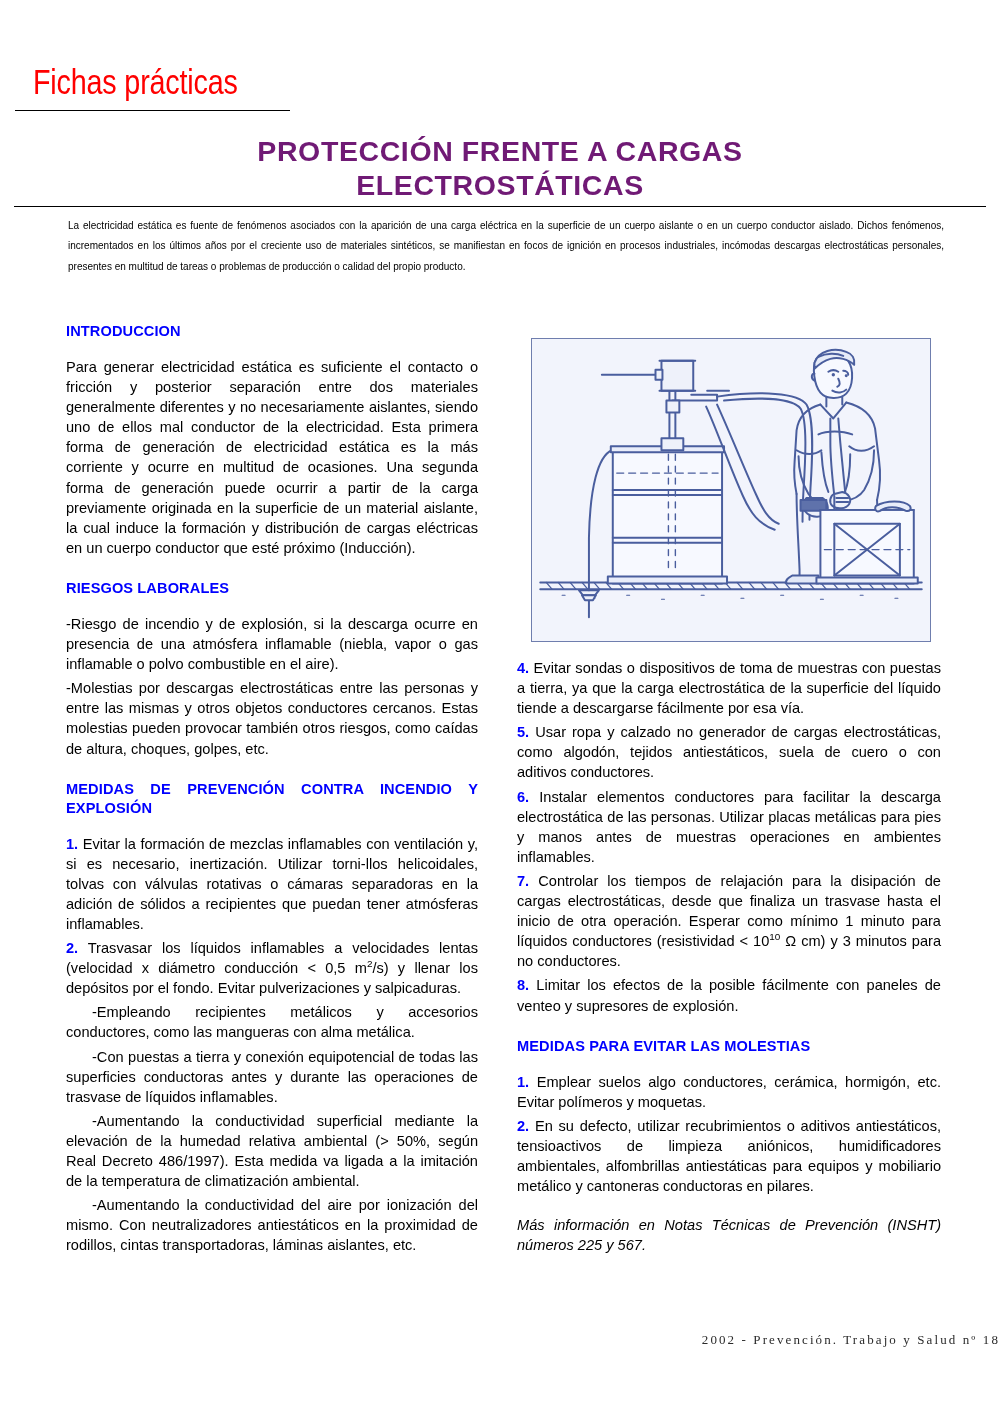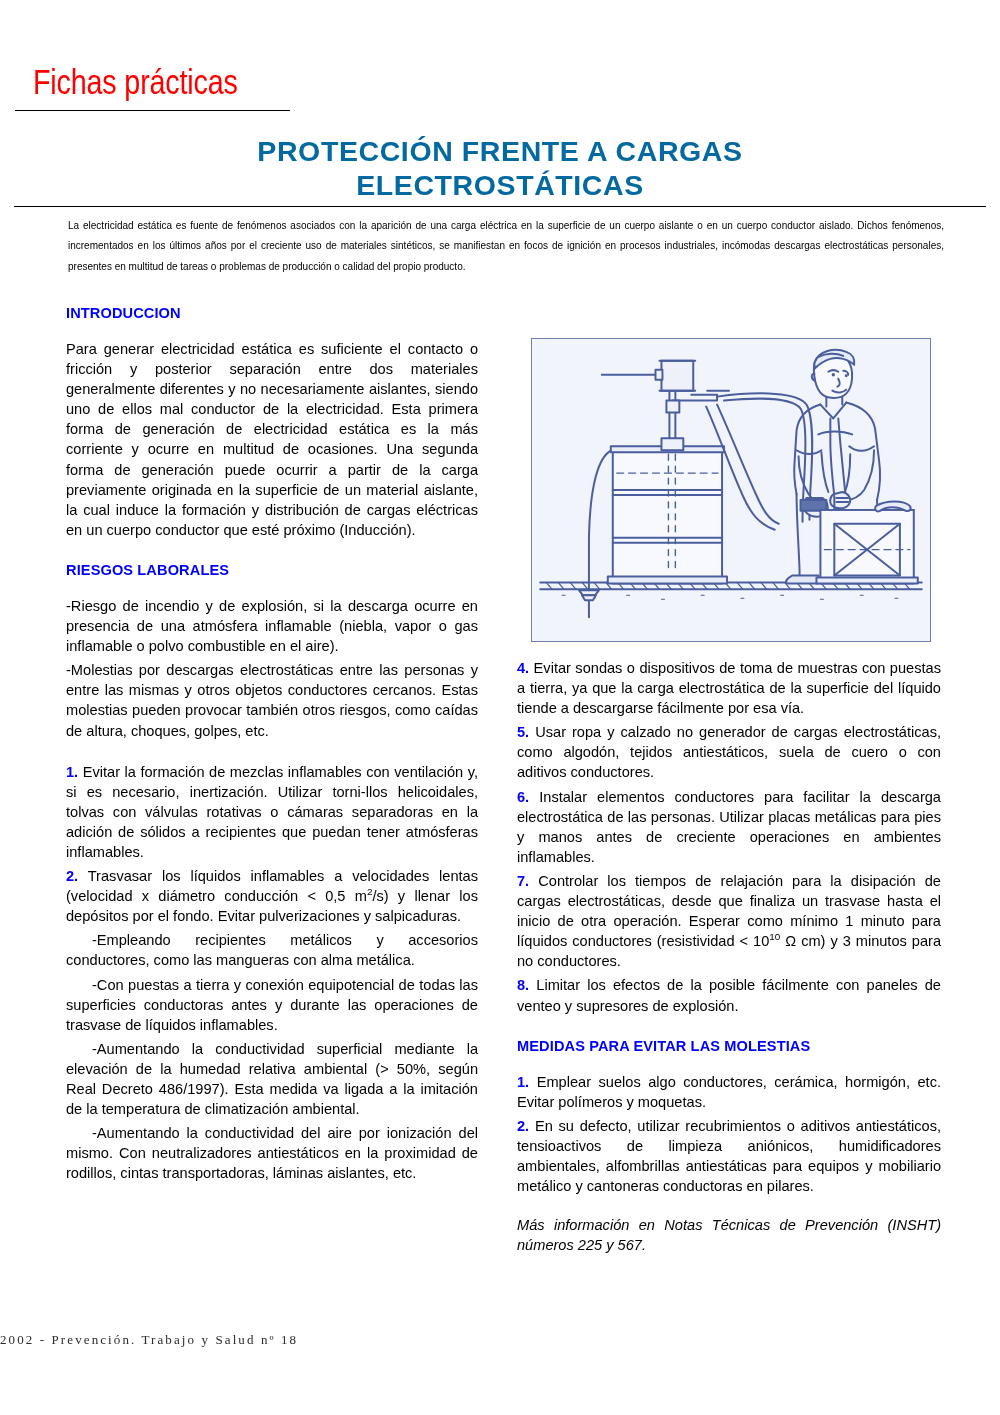--- a/index.html
+++ b/index.html
@@ -58,21 +58,21 @@
   .doc-title {
     position: absolute;
     left: 130px;
     top: 134px;
     width: 740px;
     text-align: center;
     font-size: 28.5px;
     line-height: 34px;
     font-weight: bold;
     letter-spacing: 0.6px;
-    color: #0369a1;
+    color: #701a75;
   }
   .title-rule {
     position: absolute;
     left: 14px;
     top: 206px;
     width: 972px;
     height: 0;
     border-top: 1.3px solid #000000;
   }
 
@@ -84,21 +84,21 @@
     width: 876px;
     font-size: 10px;
     line-height: 20.4px;
     text-align: justify;
     font-family: "Liberation Sans", sans-serif;
   }
 
   
   .col {
     position: absolute;
-    top: 304px;
+    top: 322px;
     width: 412px;
     font-size: 14.6px;
     line-height: 20.1px;
     text-align: justify;
   }
   .col-left  { left: 66px; }
   .col-right { left: 517px; top: 330px; width: 424px; }
 
   h2.section {
     margin: 0 0 16px 0;
@@ -148,21 +148,21 @@
     overflow: hidden;
   }
   .figure svg { display: block; width: 100%; height: 100%; }
 
   
   .footer {
     position: absolute;
     left: 0;
     top: 1332px;
     width: 1000px;
-    text-align: left;
+    text-align: right;
     font-family: "Liberation Serif", serif;
     font-size: 13px;
     letter-spacing: 2.1px;
     color: #2a2a2a;
   }
 </style>
 </head>
 <body>
 
 <div class="page">
@@ -188,20 +188,21 @@
 
     <div class="gap-lg"></div>
 
     <h2 class="section">RIESGOS LABORALES</h2>
 
     <p class="body">-Riesgo de incendio y de explosión, si la descarga ocurre en presencia de una atmósfera inflamable (niebla, vapor o gas inflamable o polvo combustible en el aire).</p>
     <p class="body">-Molestias por descargas electrostáticas entre las personas y entre las mismas y otros objetos conductores cercanos. Estas molestias pueden provocar también otros riesgos, como caídas de altura, choques, golpes, etc.</p>
 
     <div class="gap-lg"></div>
 
+    <h2 class="section">MEDIDAS DE PREVENCIÓN CONTRA INCENDIO Y EXPLOSIÓN</h2>
 
     <p class="body">
       <span class="num">1.</span>
       <span>Evitar la formación de mezclas inflamables con ventilación y, si es necesario, inertización. Utilizar torni-llos helicoidales, tolvas con válvulas rotativas o cámaras separadoras en la adición de sólidos a recipientes que puedan tener atmósferas inflamables.</span>
     </p>
 
     <p class="body">
       <span class="num">2.</span>
       <span>Trasvasar los líquidos inflamables a velocidades lentas (velocidad x diámetro conducción &lt; 0,5 m</span><sup>2</sup><span>/s) y llenar los depósitos por el fondo. Evitar pulverizaciones y salpicaduras.</span>
     </p>
@@ -389,21 +390,21 @@
       <span>Evitar sondas o dispositivos de toma de muestras con puestas a tierra, ya que la carga electrostática de la superficie del líquido tiende a descargarse fácilmente por esa vía.</span>
     </p>
 
     <p class="body">
       <span class="num">5.</span>
       <span>Usar ropa y calzado no generador de cargas electrostáticas, como algodón, tejidos antiestáticos, suela de cuero o con aditivos conductores.</span>
     </p>
 
     <p class="body">
       <span class="num">6.</span>
-      <span>Instalar elementos conductores para facilitar la descarga electrostática de las personas. Utilizar placas metálicas para pies y manos antes de creciente operaciones en ambientes inflamables.</span>
+      <span>Instalar elementos conductores para facilitar la descarga electrostática de las personas. Utilizar placas metálicas para pies y manos antes de muestras operaciones en ambientes inflamables.</span>
     </p>
 
     <p class="body">
       <span class="num">7.</span>
       <span>Controlar los tiempos de relajación para la disipación de cargas electrostáticas, desde que finaliza un trasvase hasta el inicio de otra operación. Esperar como mínimo 1 minuto para líquidos conductores (resistividad &lt; 10</span><sup>10</sup><span> Ω cm) y 3 minutos para no conductores.</span>
     </p>
 
     <p class="body">
       <span class="num">8.</span>
       <span>Limitar los efectos de la posible fácilmente con paneles de venteo y supresores de explosión.</span>

